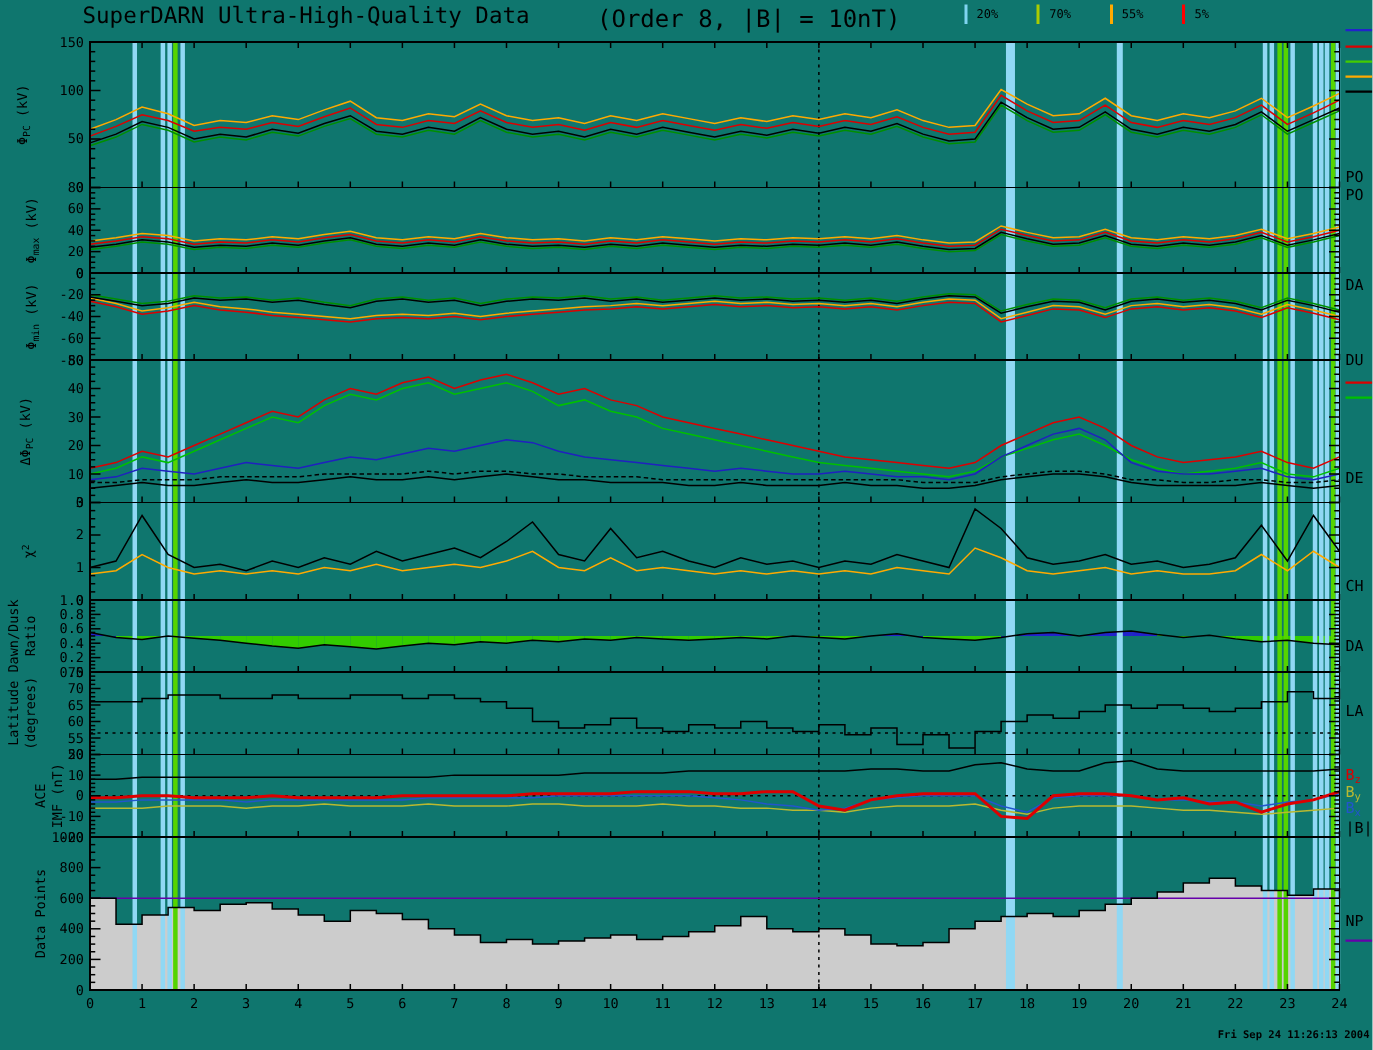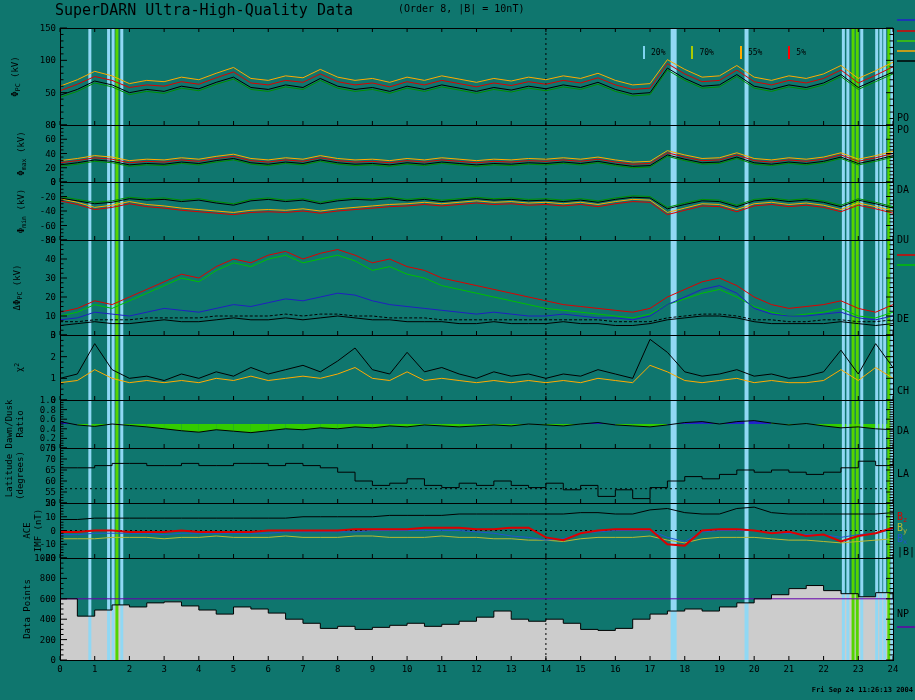--- a/index.html
+++ b/index.html
@@ -1,21 +1,21 @@
 <!DOCTYPE html>
 <html><head>
 <meta charset="utf-8">
 <style>
   html,body{margin:0;padding:0;background:#fff;}
   .wrap{position:relative;width:915px;height:700px;background:#0f766e;overflow:hidden;
         font-family:"DejaVu Sans Mono",monospace;color:#000;}
   .title{position:absolute;left:55px;top:1px;font-size:15px;white-space:pre;}
-  .subtitle{position:absolute;left:398px;top:3px;font-size:10px;white-space:pre;}
+  .subtitle{position:absolute;left:398px;top:3px;font-size:16px;white-space:pre;}
   .legend{position:absolute;left:643px;top:3px;display:flex;gap:26px;}
-  .legend-item{display:flex;align-items:flex-start;gap:6px;font-size:8px;line-height:13px;margin-top:43px;}
+  .legend-item{display:flex;align-items:flex-start;gap:6px;font-size:8px;line-height:13px;}
   .legend-bar{width:2px;height:13px;display:inline-block;}
   .xlabel{position:absolute;left:60px;top:675px;width:833px;text-align:center;font-size:10px;}
   .stamp{position:absolute;right:2px;top:686px;font-size:7px;font-weight:bold;}
   svg{position:absolute;left:0;top:0;}
 </style>
 </head>
 <body>
 
 <div class="wrap">
   <span class="title">SuperDARN Ultra-High-Quality Data</span>

